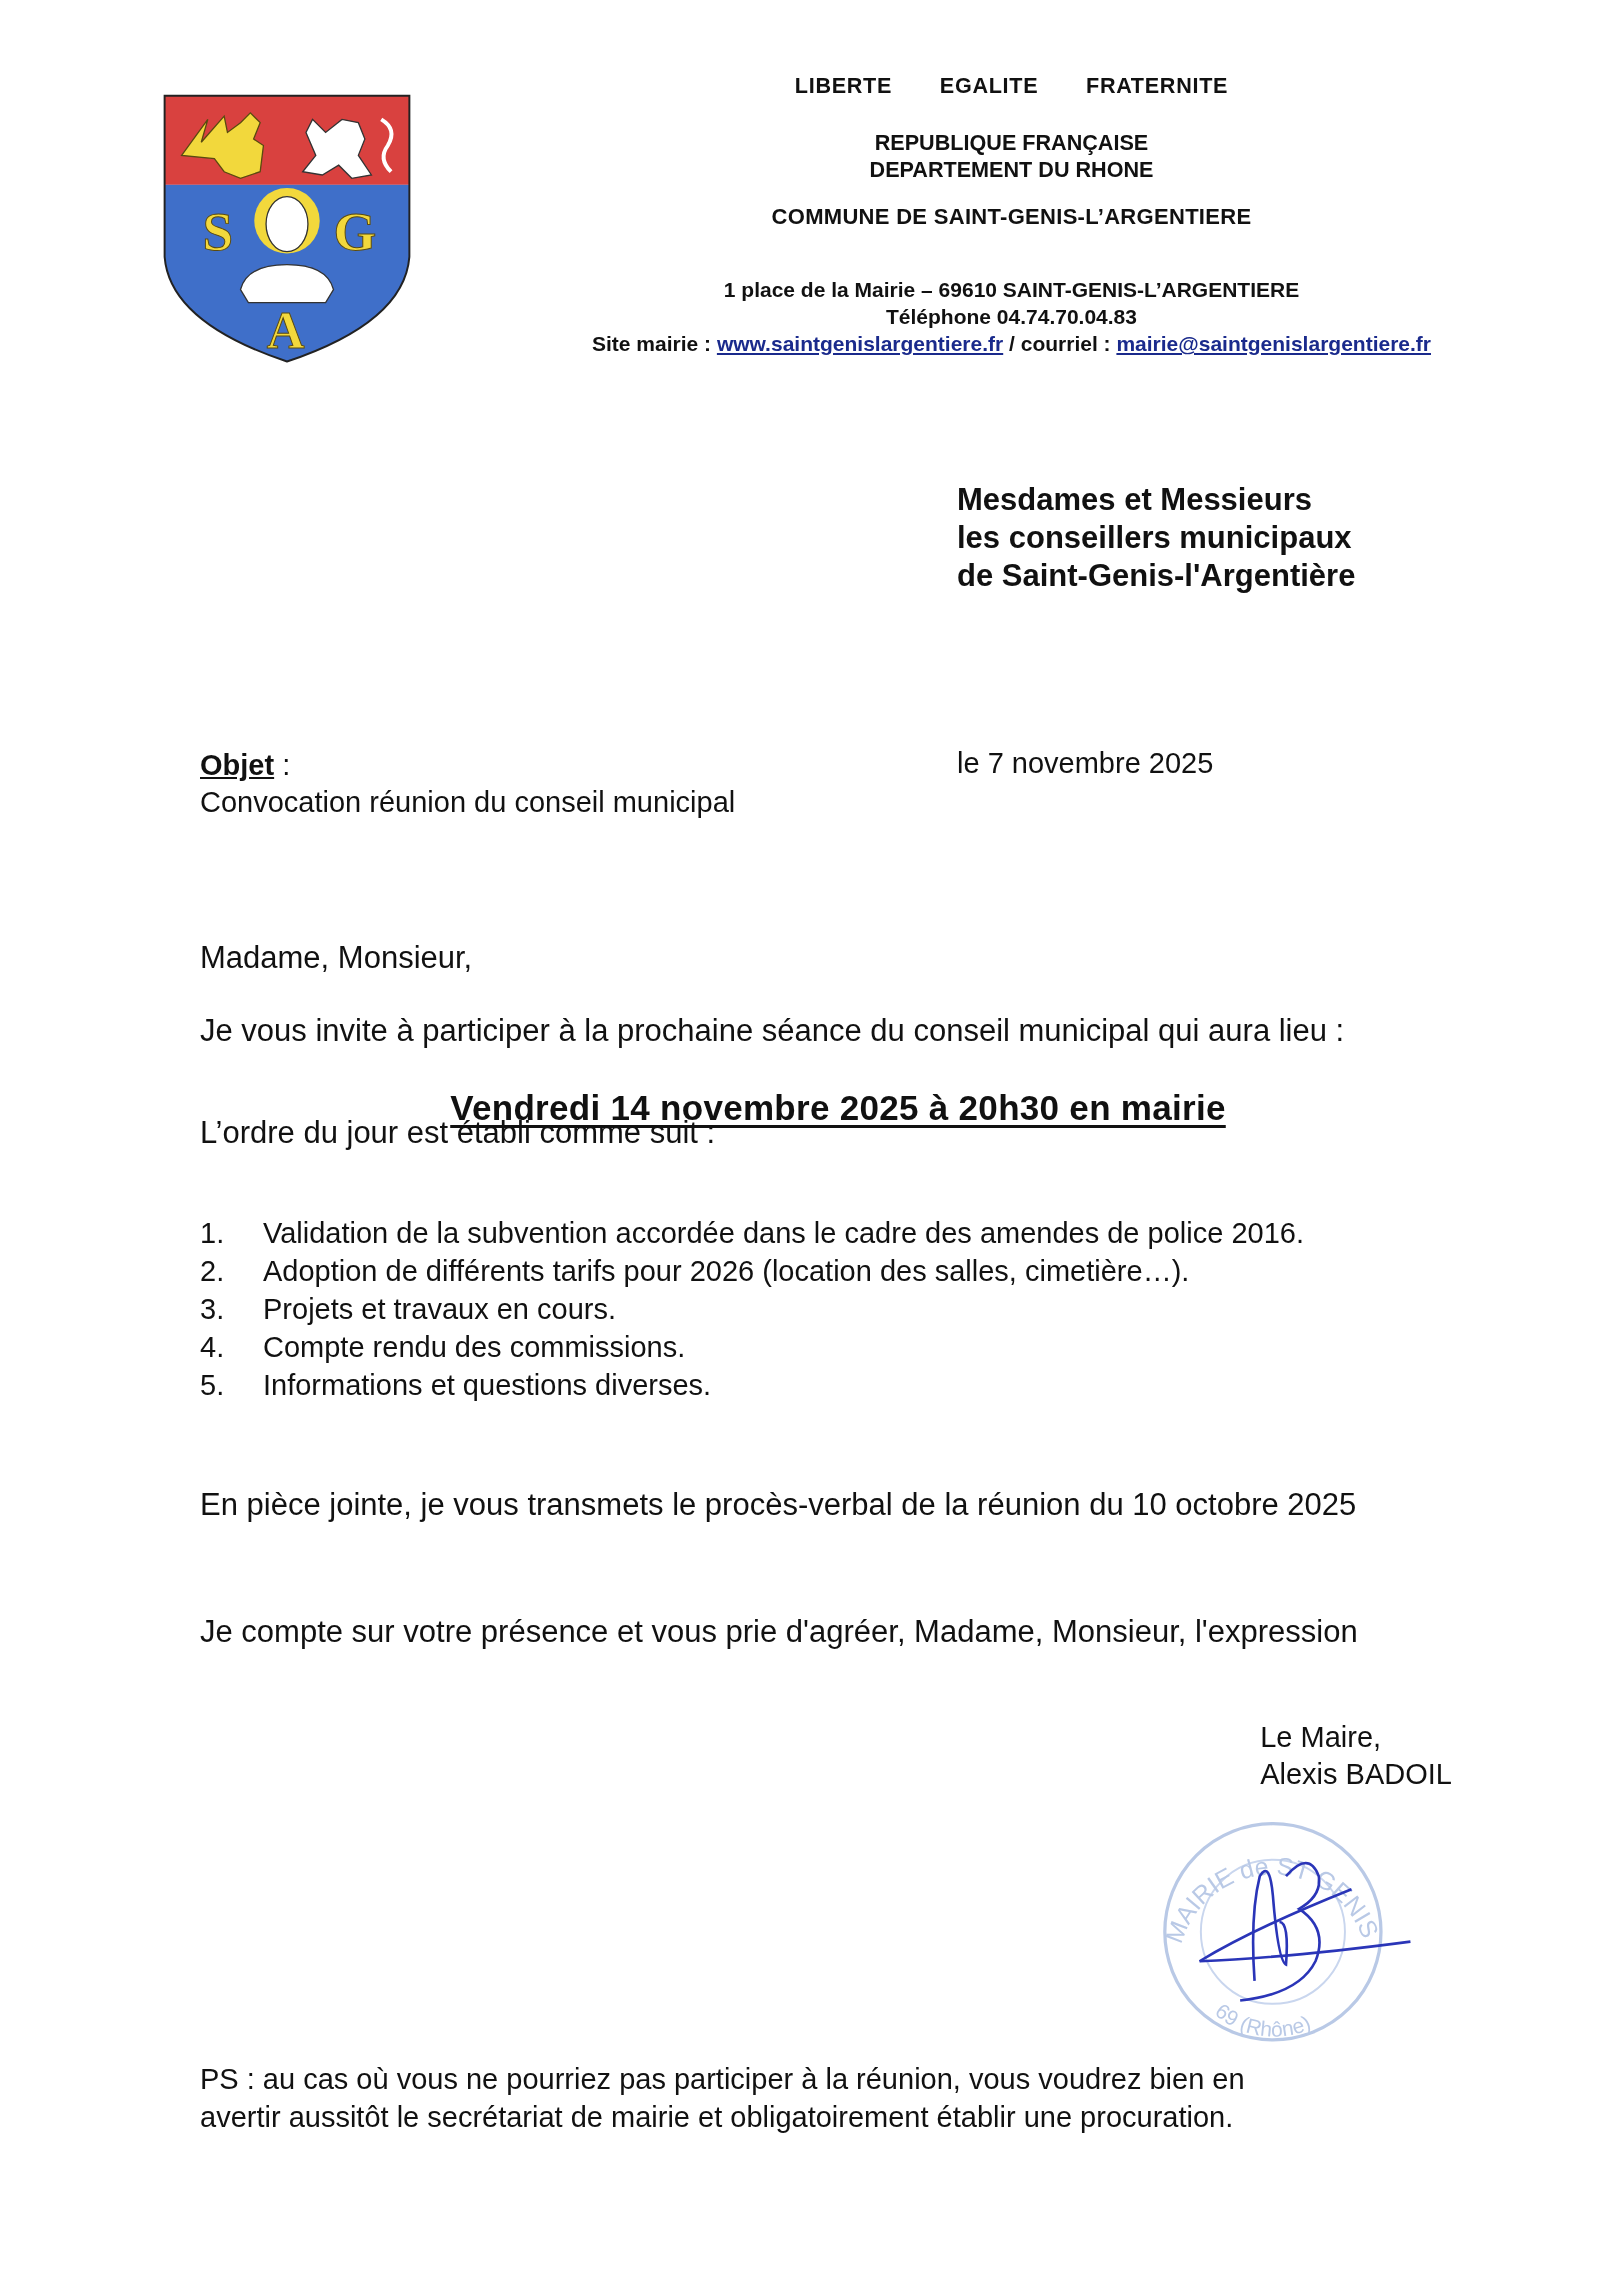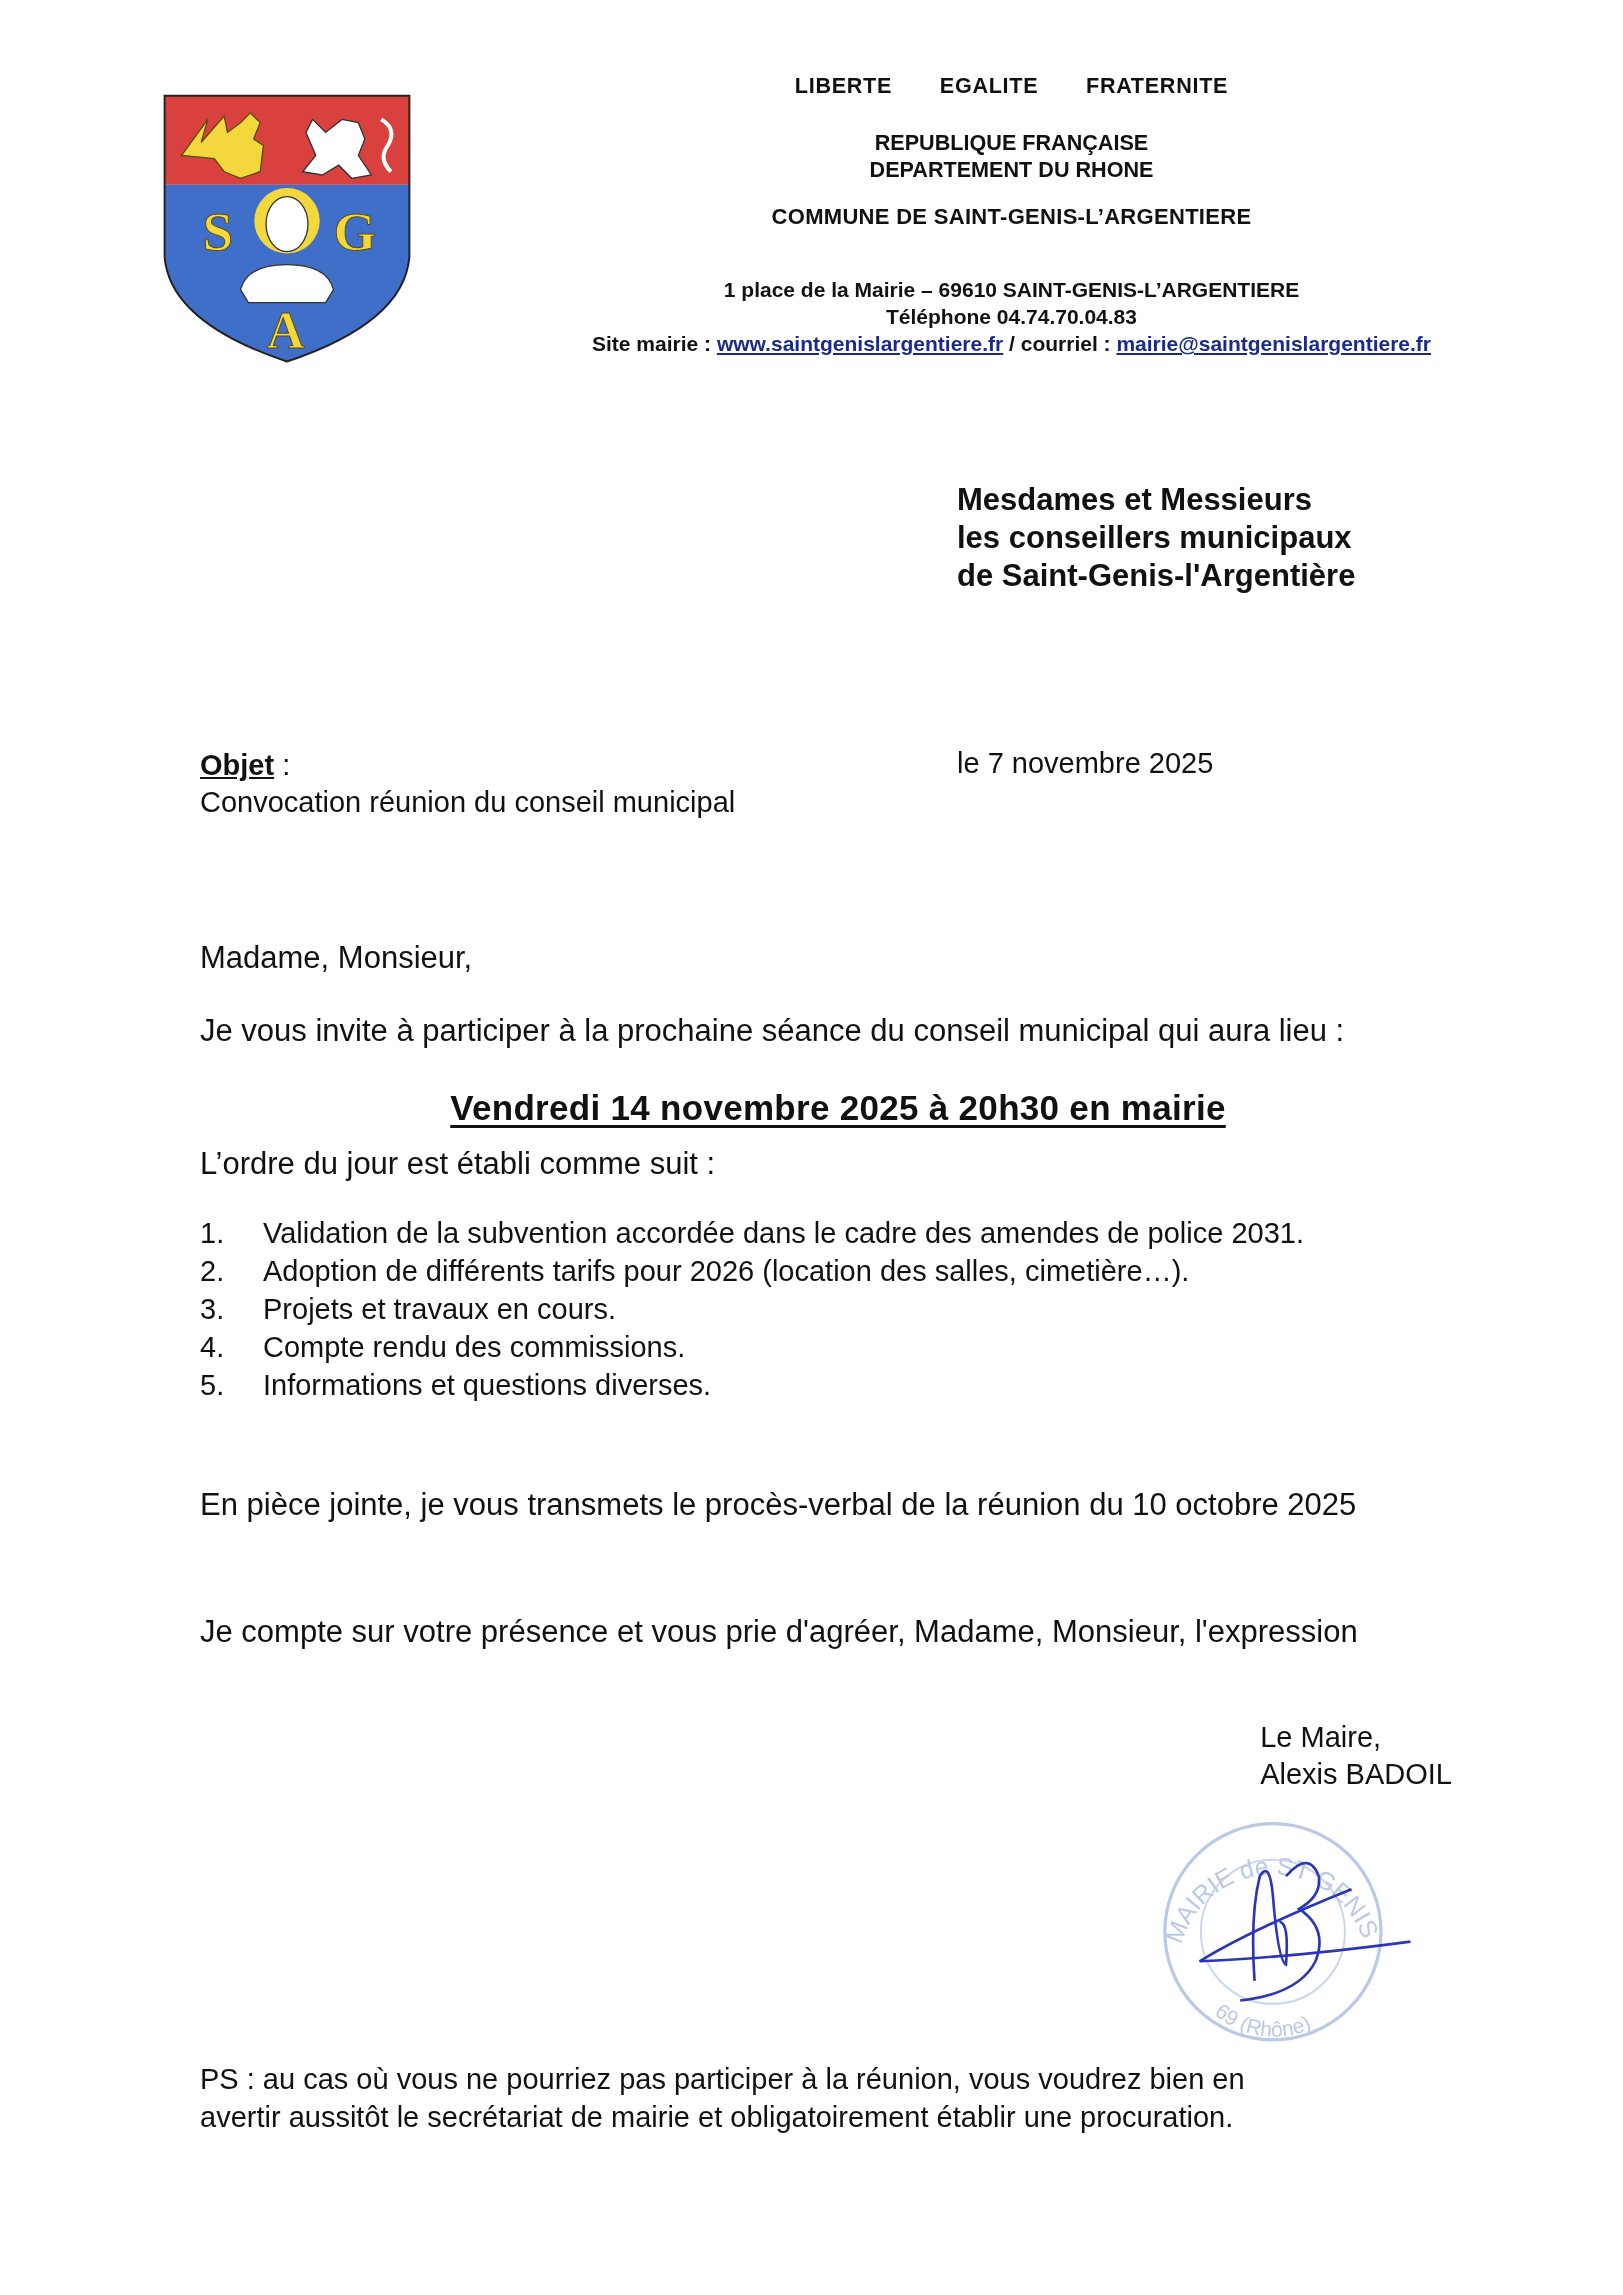--- a/index.html
+++ b/index.html
@@ -22,21 +22,21 @@
     
     .objet { left: 200px; top: 710px; font-size: 29px; line-height: 37px; }
     .objet-label { font-weight: bold; text-decoration: underline; }
     .date { left: 957px; top: 710px; font-size: 29px; }
     .txt { left: 200px; font-size: 31px; line-height: 38px; }
     .greeting { top: 902px; }
     .invite { top: 975px; }
     .meeting { left: 200px; width: 1276px; top: 1051px; text-align: center;
       font-size: 35px; font-weight: bold; letter-spacing: 0.3px; }
     .meeting span { text-decoration: underline; text-decoration-thickness: 3.3px; text-underline-offset: 5.2px; }
-    .order { top: 1108px; }
+    .order { top: 1077px; }
     .agenda { left: 200px; top: 1214px; font-size: 29px; line-height: 38px; margin: 0; padding: 0; list-style: none; }
     .agenda li { display: flex; }
     .agenda .num { width: 63px; }
     .pj { top: 1447px; line-height: 41px; }
     .compte { top: 1574px; line-height: 41px; }
     .sign { right: 171px; top: 1682px; text-align: left; font-size: 29px; line-height: 37px; }
     .stamp { left: 1155px; top: 1767px; width: 236px; height: 249px; }
     .ps { left: 200px; top: 2023px; width: 1276px; font-size: 29px; line-height: 38px; }
   </style>
 </head>
@@ -96,21 +96,21 @@
 <div class="abs date">le 7 novembre 2025</div>
 
 <div class="abs txt greeting">Madame, Monsieur,</div>
 <div class="abs txt invite">Je vous invite à participer à la prochaine séance du conseil municipal qui aura lieu :</div>
 <div class="abs meeting"><span>Vendredi 14 novembre 2025 à 20h30 en mairie</span></div>
 <div class="abs txt order">L’ordre du jour est établi comme suit :</div>
 
 <ol class="abs agenda">
   <li>
       <span class="num">1.</span>
-      <span>Validation de la subvention accordée dans le cadre des amendes de police 2031.</span>
+      <span>Validation de la subvention accordée dans le cadre des amendes de police 2016.</span>
     </li>
   <li>
       <span class="num">2.</span>
       <span>Adoption de différents tarifs pour 2026 (location des salles, cimetière…).</span>
     </li>
   <li>
       <span class="num">3.</span>
       <span>Projets et travaux en cours.</span>
     </li>
   <li>

